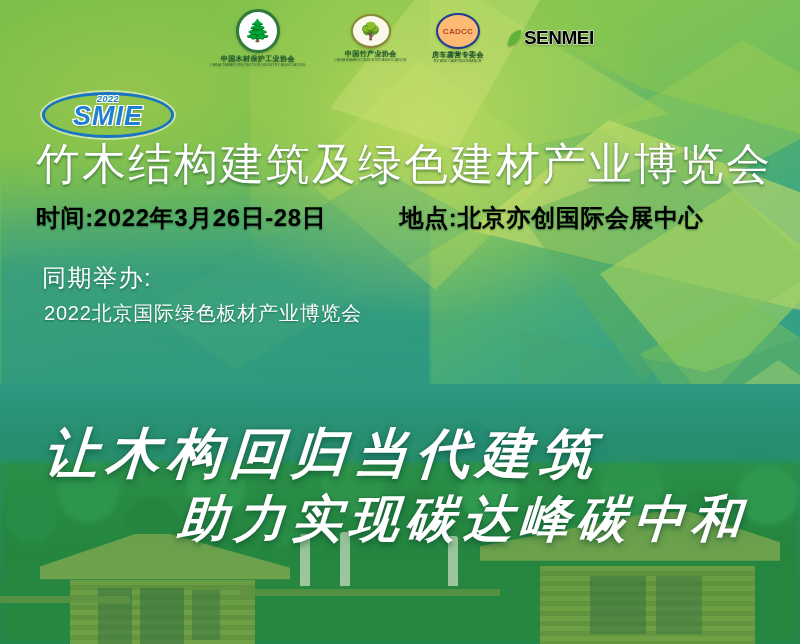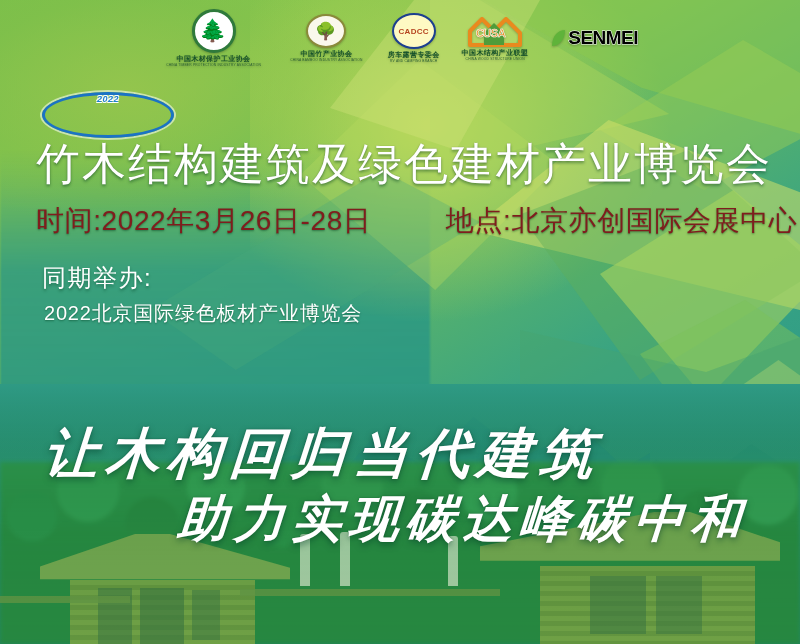--- a/index.html
+++ b/index.html
@@ -116,21 +116,21 @@
   .logo-cap{font-size:7px;font-weight:bold;color:#17532b;letter-spacing:.4px;
     margin-top:2px;line-height:1.05;text-align:center;white-space:nowrap;}
   .logo-sub{font-size:3.6px;color:#2a5c33;letter-spacing:.2px;text-align:center;
     white-space:nowrap;transform:scale(.92);}
 
   .mark-round{width:38px;height:38px;border-radius:50%;border:3px solid #2f7a3b;
     background:#fff;display:flex;align-items:center;justify-content:center;}
   .mark-round2{width:36px;height:30px;border-radius:50%;border:2.5px solid #8a8a3a;
     background:#faf8ec;display:flex;align-items:center;justify-content:center;}
   .mark-round3{width:40px;height:32px;border-radius:50%;border:2.5px solid #1c3f8f;
-    background:#fef9c3;display:flex;align-items:center;justify-content:center;}
+    background:#fdba74;display:flex;align-items:center;justify-content:center;}
   .tree-glyph{color:#2f7a3b;font-size:22px;line-height:1;}
   .bamboo-glyph{color:#4a7a2a;font-size:17px;line-height:1;}
   .cadcc{font-size:8px;font-weight:bold;color:#b5431f;letter-spacing:.3px;}
   .cusa-house{position:relative;width:58px;height:32px;}
   .senmei{font-size:19px;font-weight:bold;color:#000000;letter-spacing:-.5px;
     -webkit-text-stroke:1px #fff;paint-order:stroke fill;}
 
   
   .smie{position:absolute;left:42px;top:92px;width:132px;height:46px;}
   .smie-oval{position:absolute;inset:0;border:3px solid #1b73c4;border-radius:50%;
@@ -143,22 +143,22 @@
     font-weight:bold;font-style:italic;color:#1f7fd0;letter-spacing:.5px;
     text-shadow:-.8px -.8px 0 #fff,.8px -.8px 0 #fff,-.8px .8px 0 #fff,.8px .8px 0 #fff;}
 
   .title1{position:absolute;left:180px;top:90px;font-size:42px;font-weight:bold;
     color:#fff;letter-spacing:1.5px;line-height:1.08;white-space:nowrap;
     text-shadow:0 2px 3px rgba(0,60,30,.45),0 0 1px rgba(0,0,0,.3);}
   .title2{position:absolute;left:36px;top:140px;font-size:44px;font-weight:normal;
     color:#fff;letter-spacing:2px;line-height:1.08;white-space:nowrap;
     text-shadow:0 2px 3px rgba(0,60,30,.45),0 0 1px rgba(0,0,0,.3);}
 
-  .meta{position:absolute;left:36px;top:202px;width:740px;font-size:28px;
-    font-weight:normal;color:#7f1d1d;letter-spacing:.6px;white-space:nowrap;
+  .meta{position:absolute;left:36px;top:202px;width:740px;font-size:24px;
+    font-weight:bold;color:#000000;letter-spacing:.6px;white-space:nowrap;
     text-shadow:0 1px 2px rgba(0,60,30,.5);}
   .meta .m2{margin-left:66px;}
 
   .concurrent-label{position:absolute;left:42px;top:262px;font-size:24px;font-weight:normal;
     color:#fff;letter-spacing:1.5px;text-shadow:0 2px 3px rgba(0,60,30,.45);}
   .concurrent-list{position:absolute;left:44px;top:300px;}
   .concurrent-list .ev{font-size:20px;color:#fff;letter-spacing:.8px;margin-bottom:17px;
     text-shadow:0 1px 2px rgba(0,60,30,.5);white-space:nowrap;}
 
   .slogan1{position:absolute;left:44px;top:418px;font-size:54px;font-weight:bold;
@@ -250,47 +250,36 @@
     </div>
 
     <div class="logo">
       <div class="logo-mark mark-round3">
         <span class="cadcc">CADCC</span>
       </div>
       <div class="logo-cap">房车露营专委会</div>
       <div class="logo-sub">RV AND CAMPING BRANCH</div>
     </div>
 
-    <div class="logo">
-      <div class="logo-mark cusa-house">
-        <svg width="58" height="32" viewBox="0 0 58 32">
-          <path d="M4 30 L4 16 L16 4 L28 16 L40 4 L54 18 L54 30 Z" fill="none" stroke="#e98a1e" stroke-width="4" stroke-linejoin="round"></path>
-          <path d="M18 30 L18 18 L28 8 L38 18 L38 30 Z" fill="#4f9c3a"></path>
-        </svg>
-        <span style="position:absolute;left:10px;top:12px;font-size:11px;font-weight:bold;
-                     color:#e98a1e;letter-spacing:-.5px;-webkit-text-stroke:.6px #fff;">CUSA</span>
-      </div>
-      <div class="logo-cap">中国木结构产业联盟</div>
-      <div class="logo-sub">CHINA WOOD STRUCTURE UNION</div>
-    </div>
 
     <div class="logo">
       <div class="logo-mark" style="display:flex;align-items:center;gap:2px;">
         <svg width="16" height="20" viewBox="0 0 16 20">
           <path d="M2 18 C2 8 8 2 15 2 C15 12 9 18 2 18 Z" fill="#5fb33a"></path>
         </svg>
         <span class="senmei">SENMEI</span>
       </div>
     </div>
 
   </div>
 
   <div class="smie">
     <div class="smie-oval"></div>
     <div class="smie-year">2022</div>
+    <div class="smie-text">SMIE</div>
   </div>
 
   <div class="title2">竹木结构建筑及绿色建材产业博览会</div>
 
   <div class="meta">
     <span>时间:2022年3月26日-28日</span>
     <span class="m2">地点:北京亦创国际会展中心</span>
   </div>
 
   <div class="concurrent-label">同期举办:</div>

